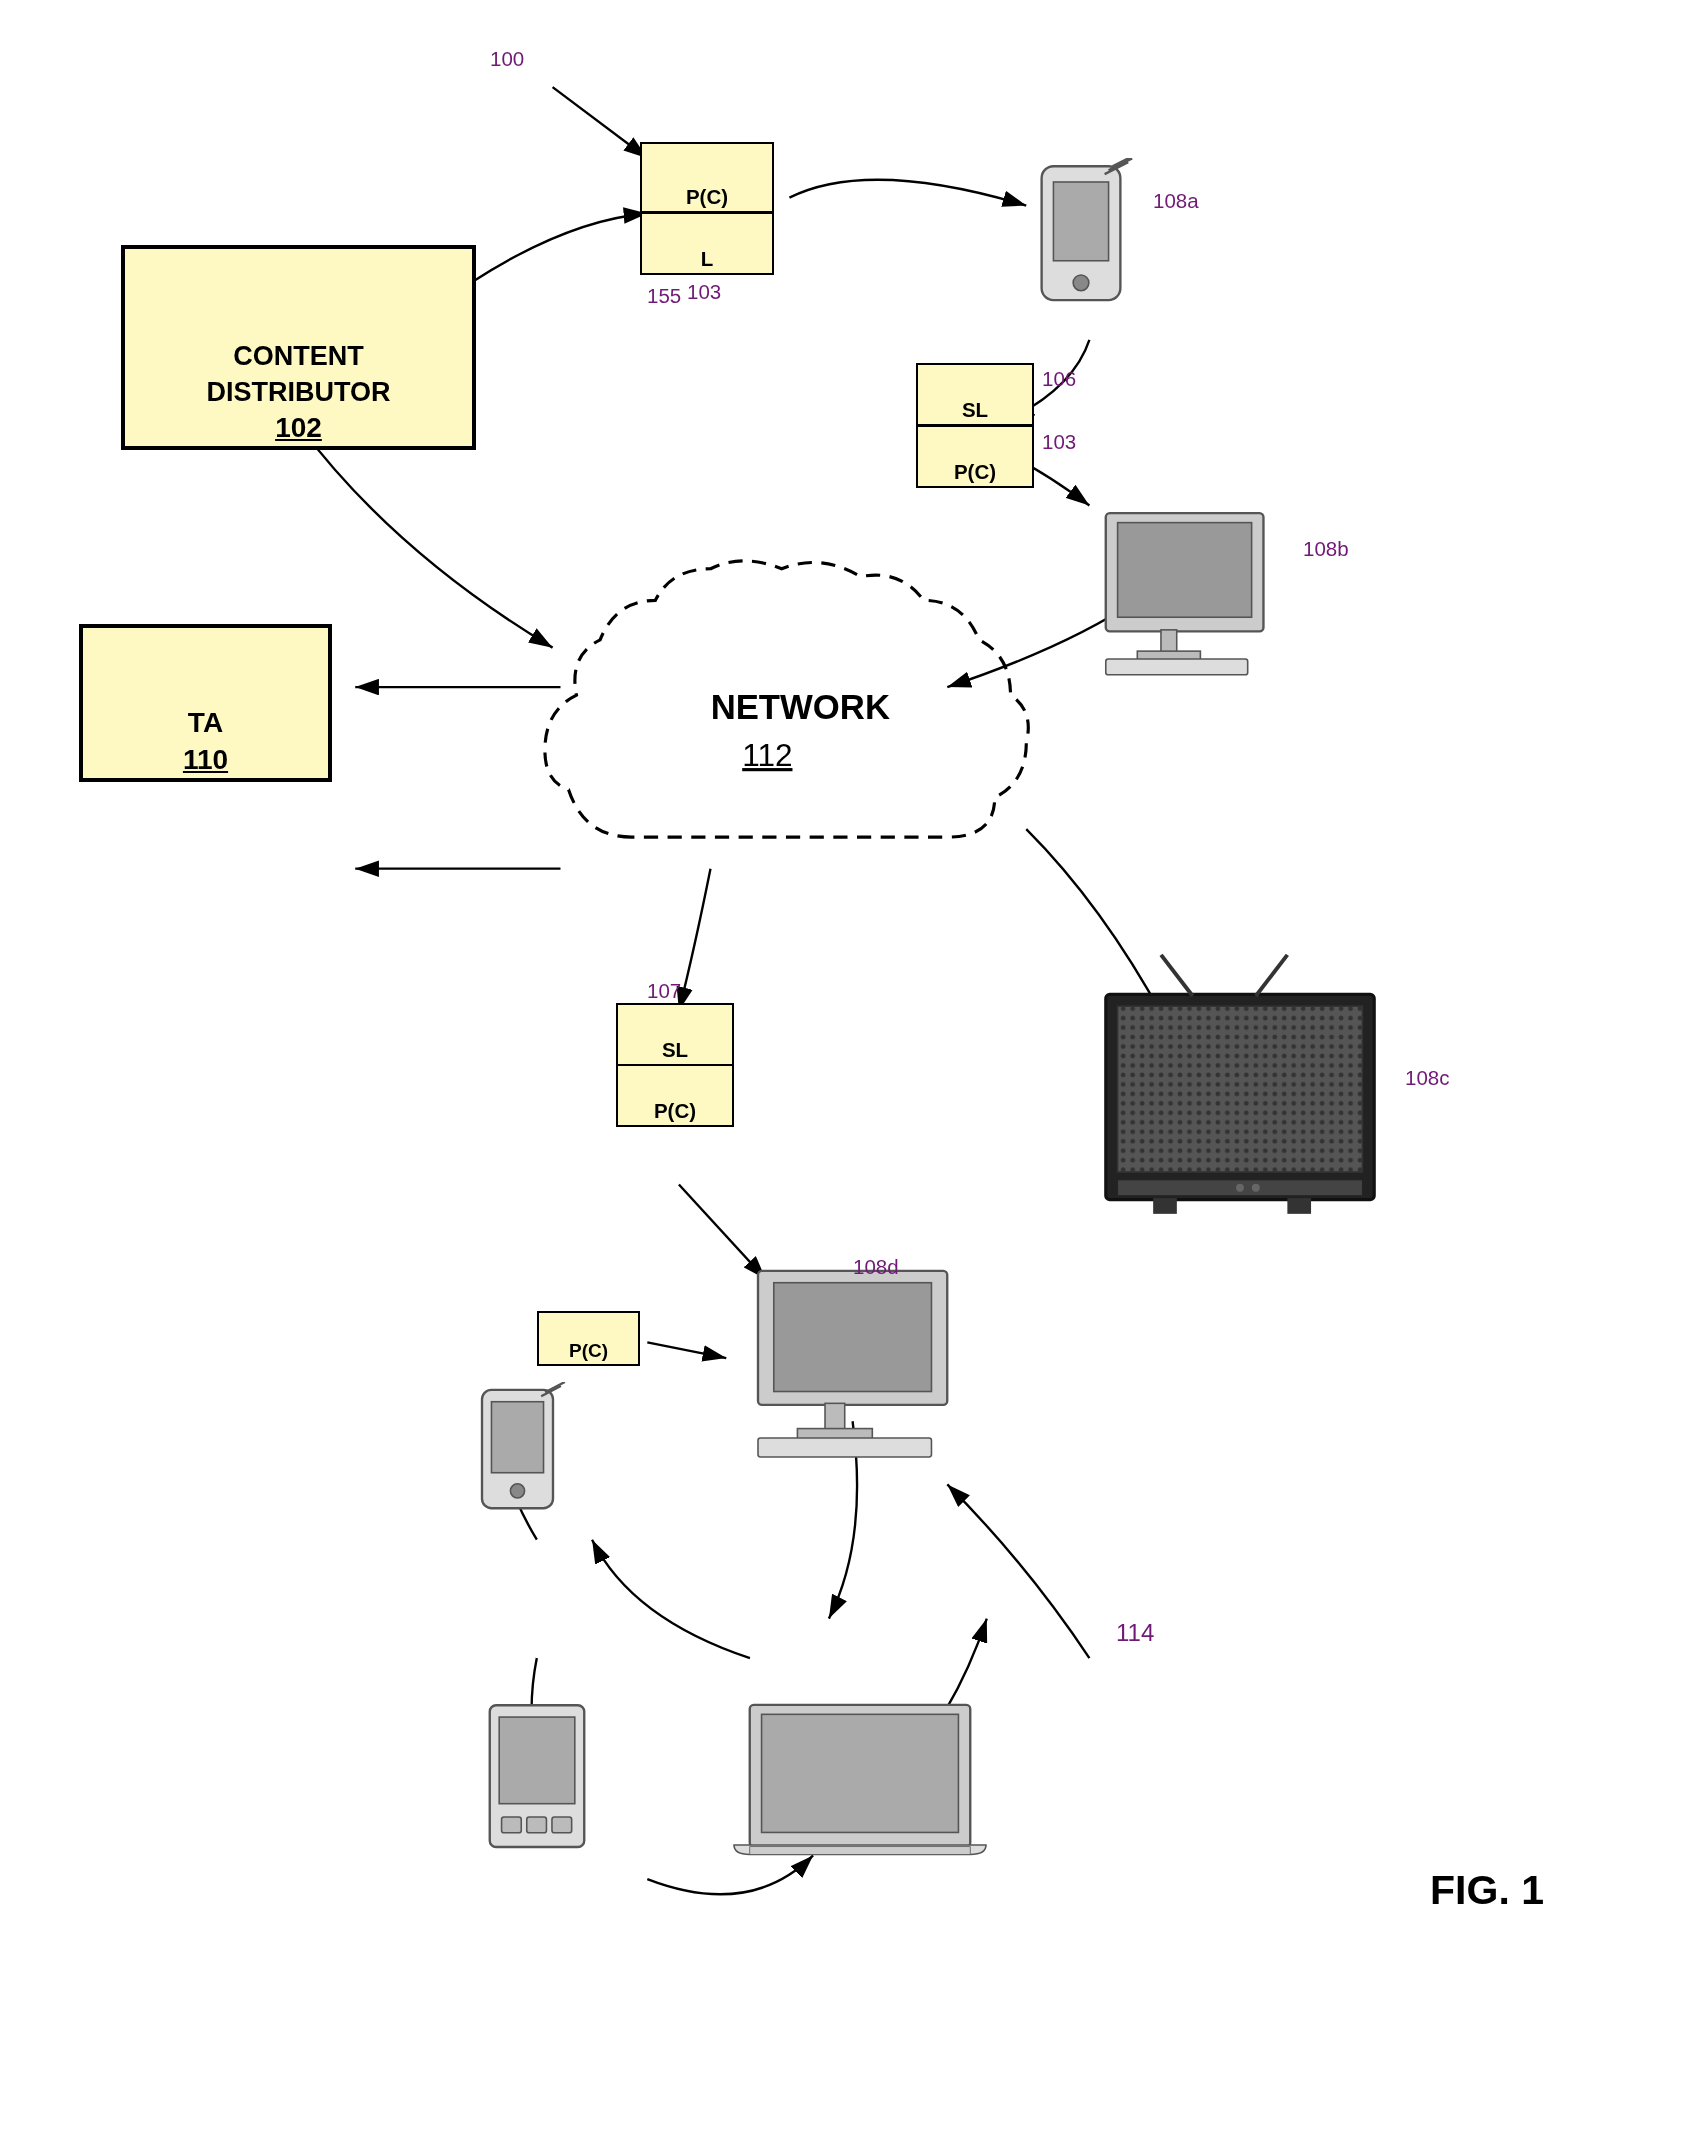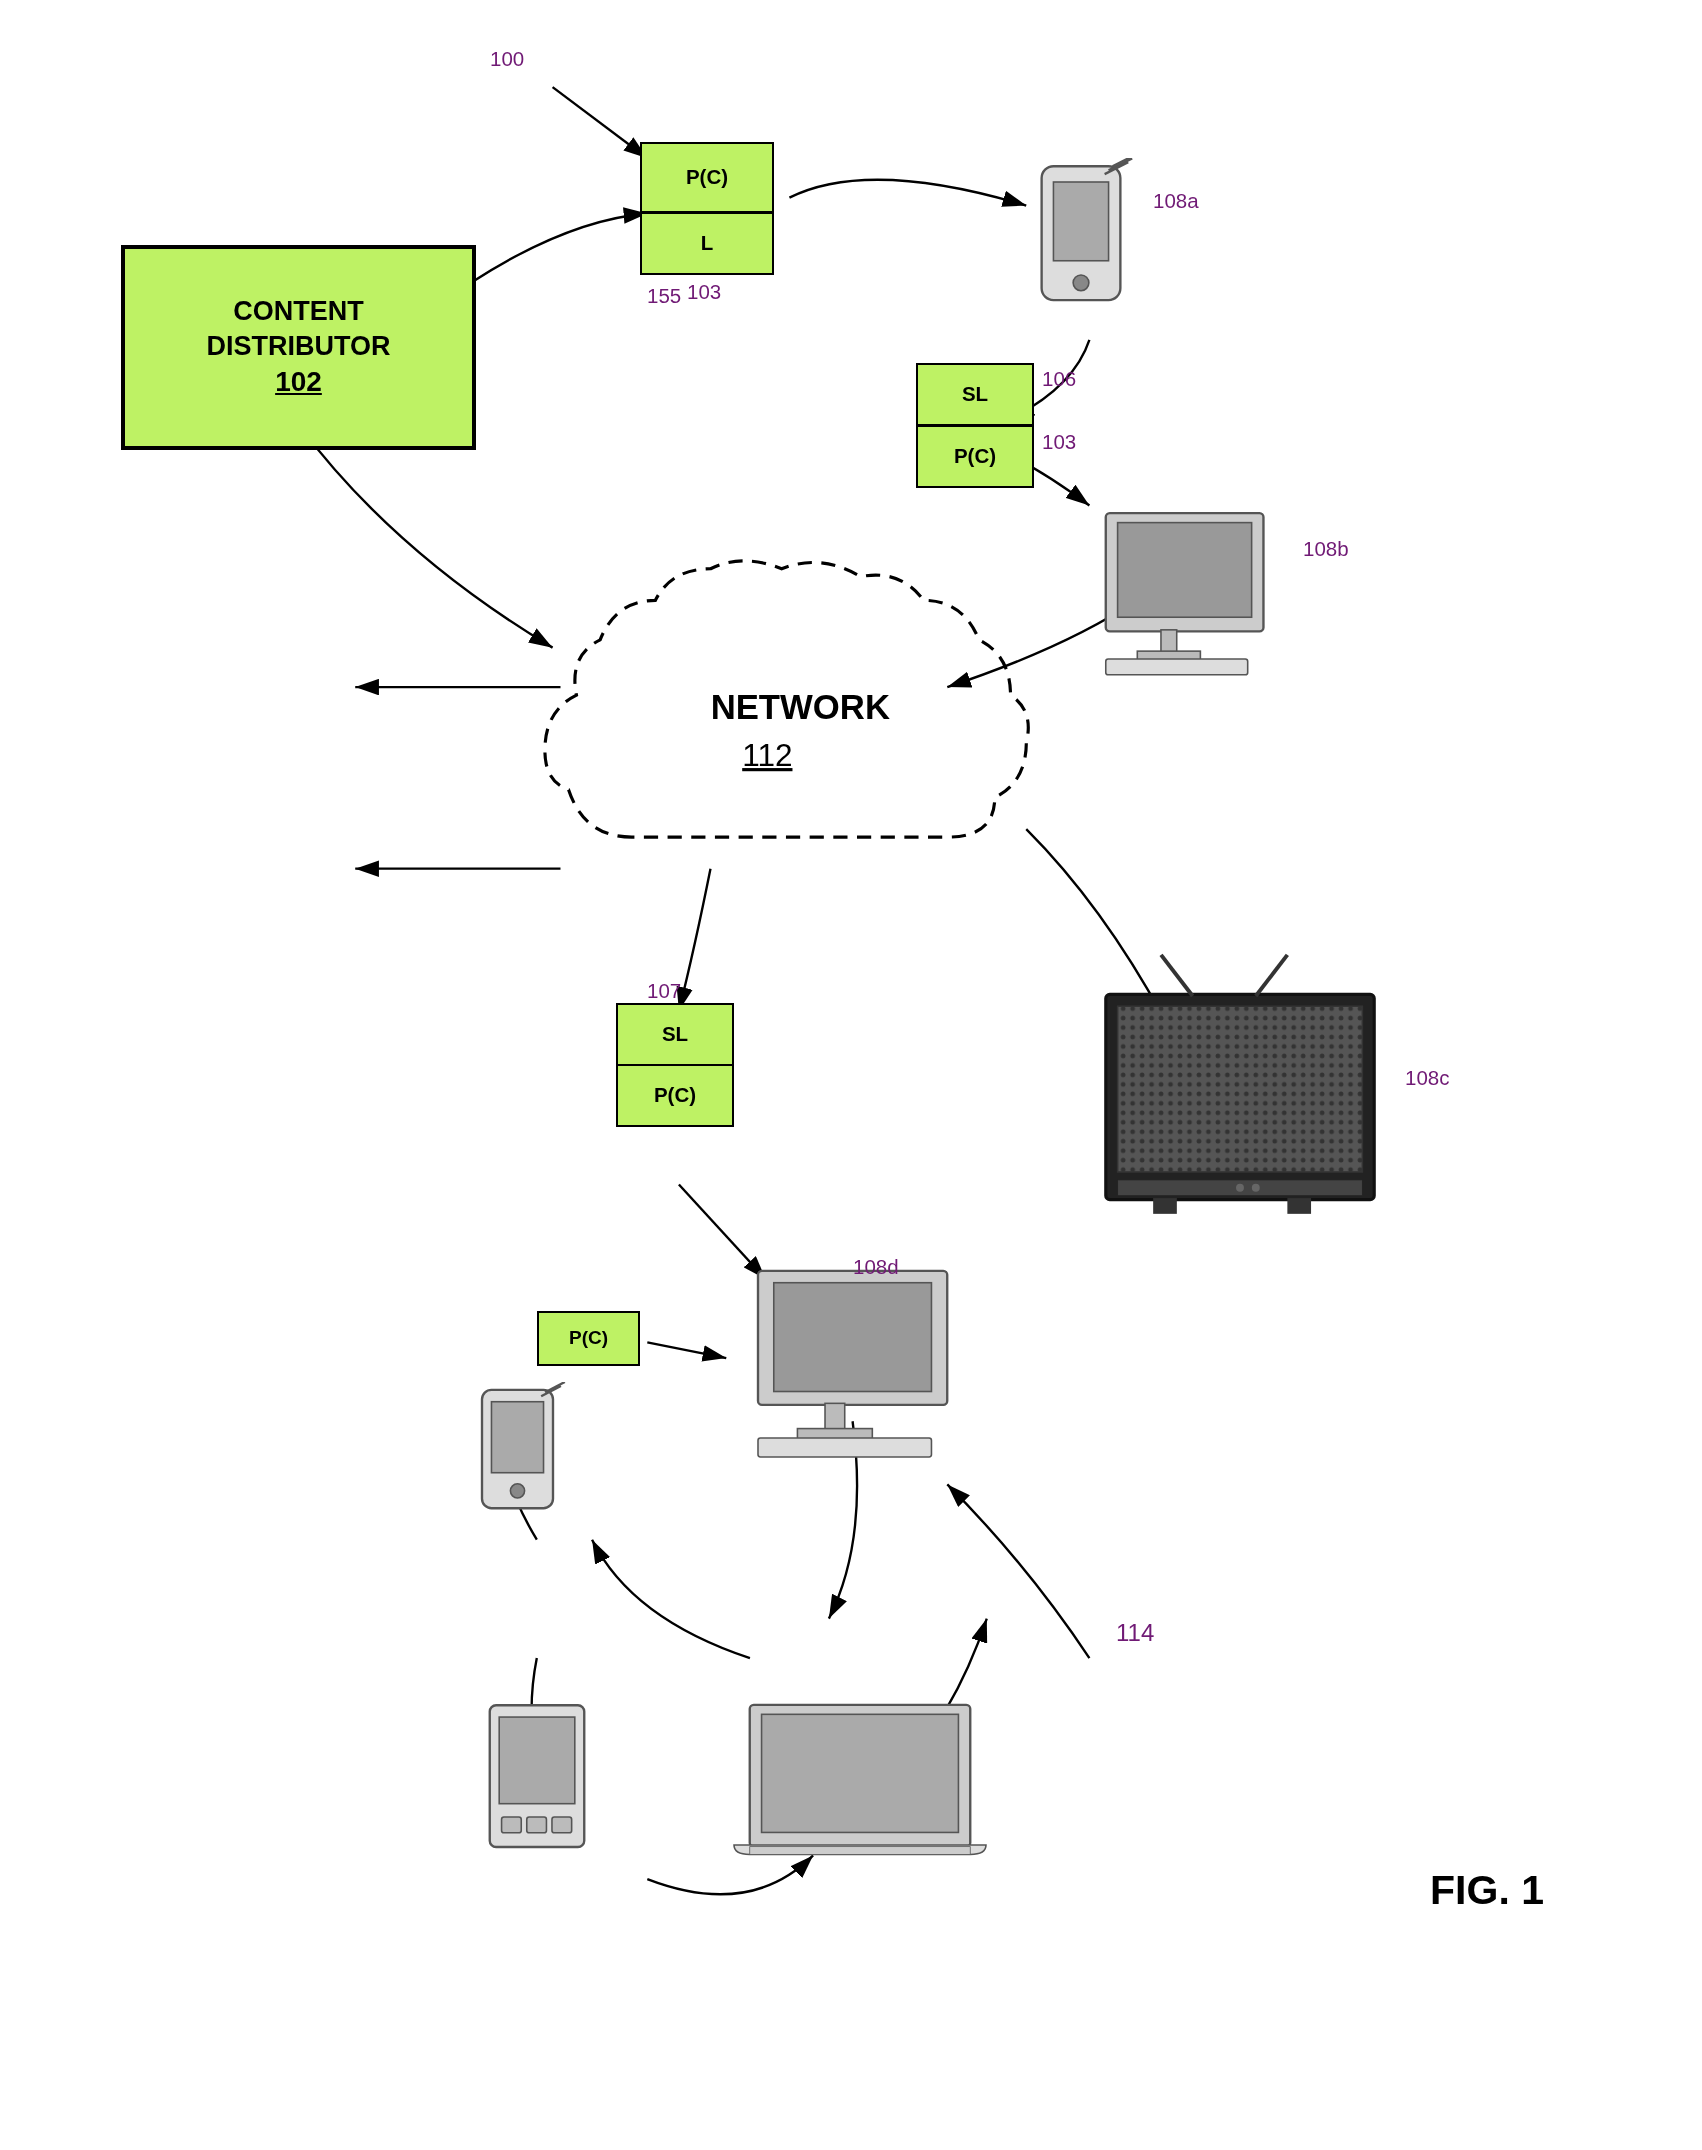--- a/index.html
+++ b/index.html
@@ -13,23 +13,23 @@
     }
     .diagram-container {
       position: relative;
       width: 1702px;
       height: 2151px;
       background: #fff;
     }
     .box {
       position: absolute;
       border: 2.4px solid #000;
-      background: #bef264;
+      background: #fef9c3;
       display: flex;
-      align-items: center;
+      align-items: flex-end;
       justify-content: center;
       text-align: center;
       font-size: 22px;
       font-weight: bold;
       line-height: 1.3;
     }
     .box.thick {
       border-width: 4px;
     }
     .label-text {
@@ -150,20 +150,26 @@
   <div class="box" style="left:916px; top:363px; width:118px; height:63px; font-size:20.5px;">
     <span>SL</span>
   </div>
   <span class="ref-label" style="left:1042px; top:367px;">106</span>
 
   <div class="box" style="left:916px; top:425px; width:118px; height:63px; font-size:20.5px;">
     <span>P(C)</span>
   </div>
   <span class="ref-label" style="left:1042px; top:430px;">103</span>
 
+  <div class="box thick" style="left:79px; top:624px; width:253px; height:158px; font-size:28px;">
+    <div>
+      <div>TA</div>
+      <div class="label-text">110</div>
+    </div>
+  </div>
 
   <svg style="position:absolute; left:537px; top:537px;" width="513" height="395" viewBox="0 0 650 500">
     <path d="M 120 380 Q 60 380 40 320 Q 10 310 10 270 Q 10 220 50 200 Q 40 150 80 130 Q 100 80 150 80 Q 170 40 220 40 Q 260 20 310 40 Q 360 20 410 50 Q 460 40 490 80 Q 540 80 560 130 Q 600 150 600 200 Q 630 220 620 260 Q 620 310 580 330 Q 580 380 520 380 Z" fill="none" stroke="#000" stroke-width="4" stroke-dasharray="18,12"></path>
     <text x="220" y="230" font-size="44" font-weight="bold" fill="#000">NETWORK</text>
     <text x="260" y="290" font-size="40" fill="#000" text-decoration="underline">112</text>
   </svg>
 
   <svg style="position:absolute; left:1090px; top:505px;" width="205" height="174" viewBox="0 0 260 220">
 
     <rect x="20" y="10" width="200" height="150" rx="5" fill="#ccc" stroke="#555" stroke-width="3"></rect>

